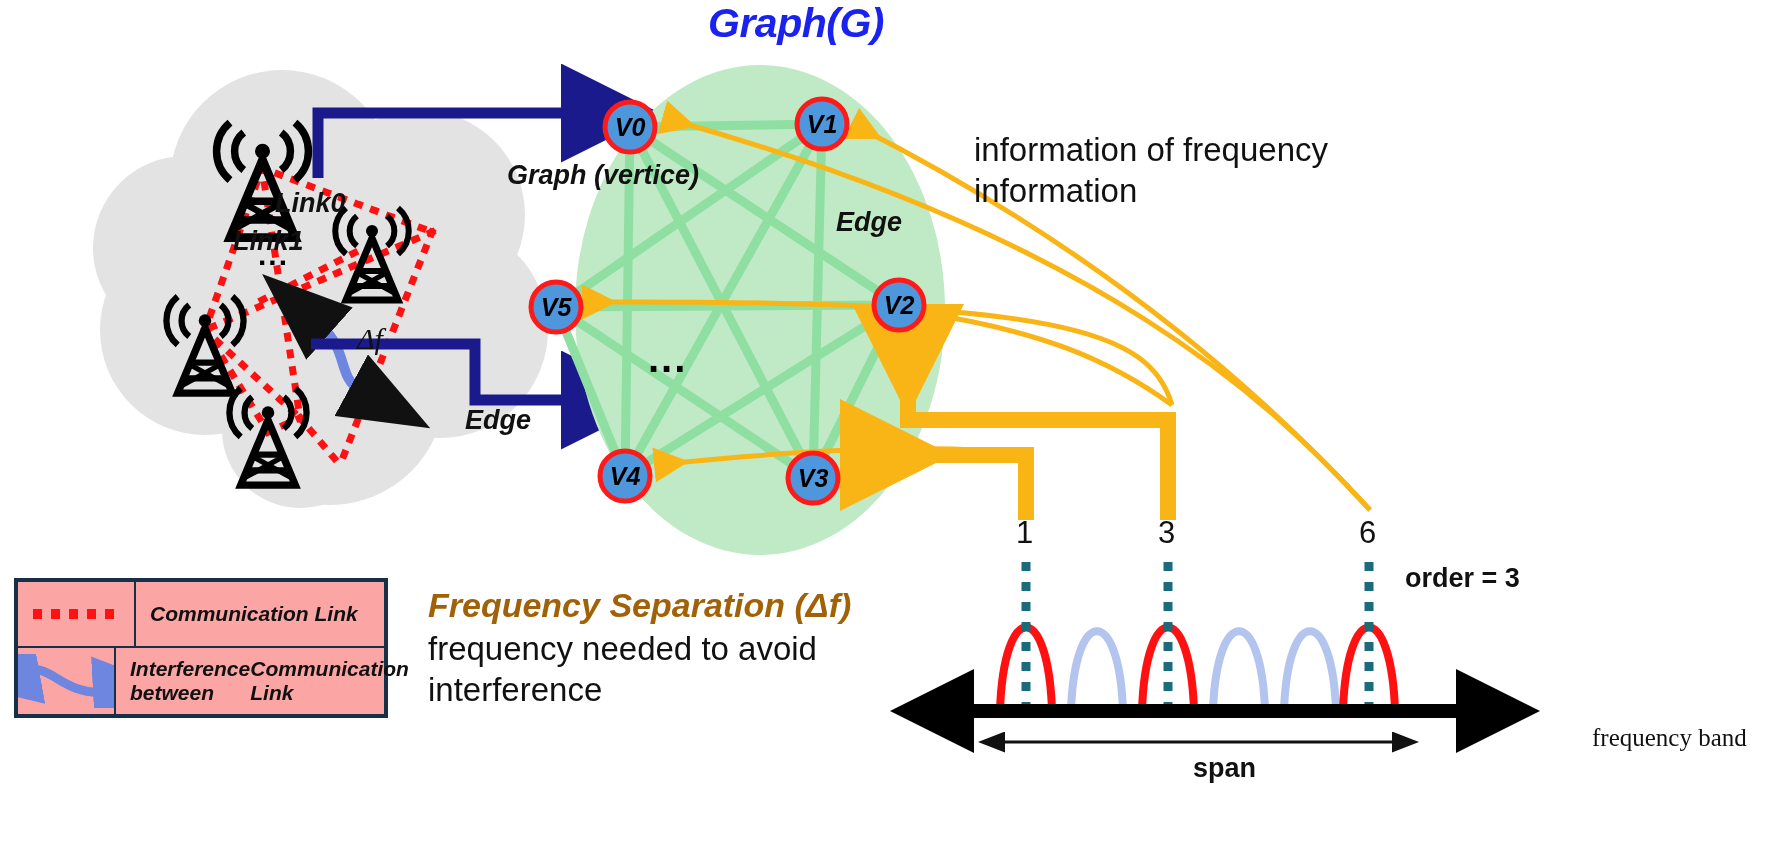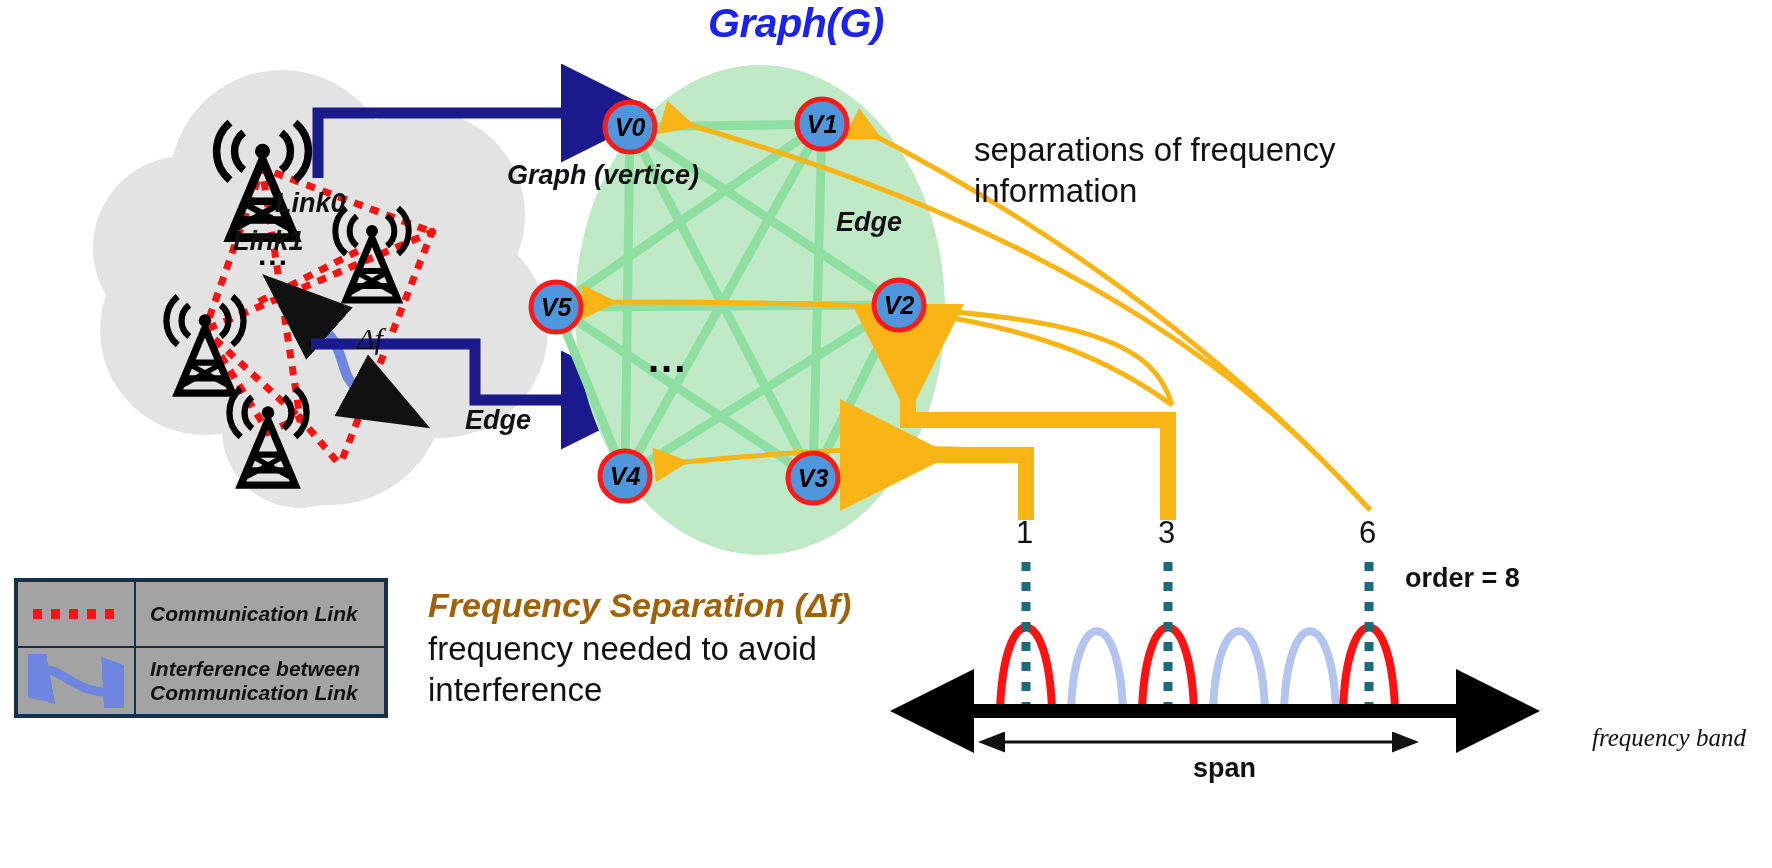--- a/index.html
+++ b/index.html
@@ -13,27 +13,27 @@
                letter-spacing:-0.5px;}
   .lbl-bold-it{font-size:27px;font-weight:bold;font-style:italic;color:#111;}
   .lbl-link{font-size:27px;font-weight:bold;font-style:italic;color:#111;}
   .lbl-df{font-size:30px;font-style:italic;color:#111;font-family:"Liberation Serif",serif;}
   .ew-red{font-size:33px;color:#ff1111;}
   .ew-black{font-size:33px;color:#111;}
   .fs-red{font-size:34px;color:#a16207;font-style:italic;font-weight:bold;text-align:center;}
   .fs-black{font-size:33px;color:#111;}
   .order{font-size:27px;font-weight:bold;color:#111;}
   .span-lbl{font-size:27px;font-weight:bold;color:#111;margin-left:36px;}
-  .freqband{font-size:25px;font-style:italic;color:#111;font-family:"Liberation Serif",serif;}
+  .freqband{font-size:25px;color:#111;font-family:"Liberation Serif",serif;}
   .tick-num{font-size:31px;color:#111;}
   .legend-txt{font-size:21px;font-weight:bold;font-style:italic;color:#111;line-height:1.15;}
   .nodelabel{font-size:25px;font-weight:bold;font-style:italic;fill:#000;}
   .dots{font-size:40px;font-weight:bold;color:#000;letter-spacing:2px;line-height:0.3;}
 
-  .legend-box{position:absolute;border:4px solid #16304a;background:#a3a3a3;box-sizing:border-box;}
+  .legend-box{position:absolute;border:4px solid #16304a;background:#fca5a5;box-sizing:border-box;}
   .legend-row{display:flex;align-items:center;box-sizing:border-box;}
   .legend-key{width:118px;display:flex;align-items:center;justify-content:center;
               border-right:2px solid #16304a;box-sizing:border-box;height:100%;}
   .legend-val{flex:1;padding-left:14px;display:flex;align-items:center;box-sizing:border-box;}
 </style>
 </head>
 <body>
 
 <div id="stage">
 
@@ -179,28 +179,28 @@
   <div class="txt lbl-link" style="left:275px; top:152px;margin-top:36px;">Link0</div>
   <div class="txt lbl-link" style="left:233px; top:226px;">Link1</div>
   <div class="txt dots" style="left:258px; top:250px; font-size:30px;">...</div>
   <div class="txt lbl-df" style="left:357px; top:322px;">Δf</div>
 
   <div class="txt lbl-bold-it" style="left:507px; top:160px;">Graph (vertice)</div>
   <div class="txt lbl-bold-it" style="left:836px; top:207px;">Edge</div>
   <div class="txt lbl-bold-it" style="left:465px; top:405px;">Edge</div>
   <div class="txt dots" style="left:648px; top:352px;">...</div>
 
-  <div class="txt ew-black" style="left:974px; top:131px;">separations of frequency</div>
+  <div class="txt ew-black" style="left:974px; top:131px;">information of frequency</div>
   <div class="txt ew-black" style="left:974px; top:172px;">information</div>
 
   <div class="txt fs-red" style="left:428px; top:586px;">Frequency Separation (Δf)</div>
   <div class="txt fs-black" style="left:428px; top:630px;">frequency needed to avoid</div>
   <div class="txt fs-black" style="left:428px; top:671px;">interference</div>
 
-  <div class="txt order" style="left:1405px; top:563px;">order = 8</div>
+  <div class="txt order" style="left:1405px; top:563px;">order = 3</div>
   <div class="txt span-lbl" style="left:1157px; top:753px;">span</div>
   <div class="txt freqband" style="left:1592px; top:724px;">frequency band</div>
 
   <div id="ticklabels">
       <div class="txt tick-num" style="left: 1016px; top: 515px;">1</div>
       <div class="txt tick-num" style="left: 1158px; top: 515px;">3</div>
       <div class="txt tick-num" style="left: 1359px; top: 515px;">6</div>
     </div>
 
   <div class="legend-box" style="left:14px; top:578px; width:374px; height:140px;">
@@ -221,21 +221,21 @@
             <marker id="lgL" markerWidth="9" markerHeight="8" refX="8" refY="4" orient="auto">
               <path d="M9,0 L0,4 L9,8 z" fill="#6f86e0"></path>
             </marker>
             <marker id="lgR" markerWidth="9" markerHeight="8" refX="1" refY="4" orient="auto">
               <path d="M0,0 L9,4 L0,8 z" fill="#6f86e0"></path>
             </marker>
           </defs>
           <path d="M12,16 C34,12 46,40 84,38" fill="none" stroke="#6f86e0" stroke-width="9" marker-start="url(#lgL)" marker-end="url(#lgR)"></path>
         </svg>
       </div>
-      <div class="legend-val" style="flex-direction:column;align-items:flex-start;justify-content:center;">
+      <div class="legend-val" style="flex-direction:row;align-items:flex-start;justify-content:center;">
         <span class="legend-txt">Interference between</span>
         <span class="legend-txt">Communication Link</span>
       </div>
     </div>
   </div>
 
   <svg class="layer" viewBox="0 0 1772 868">
     <g id="nodes">
         <g>
           <circle cx="630" cy="127" r="25" fill="#4f97dd" stroke="#ff1a1a" stroke-width="5"></circle>

